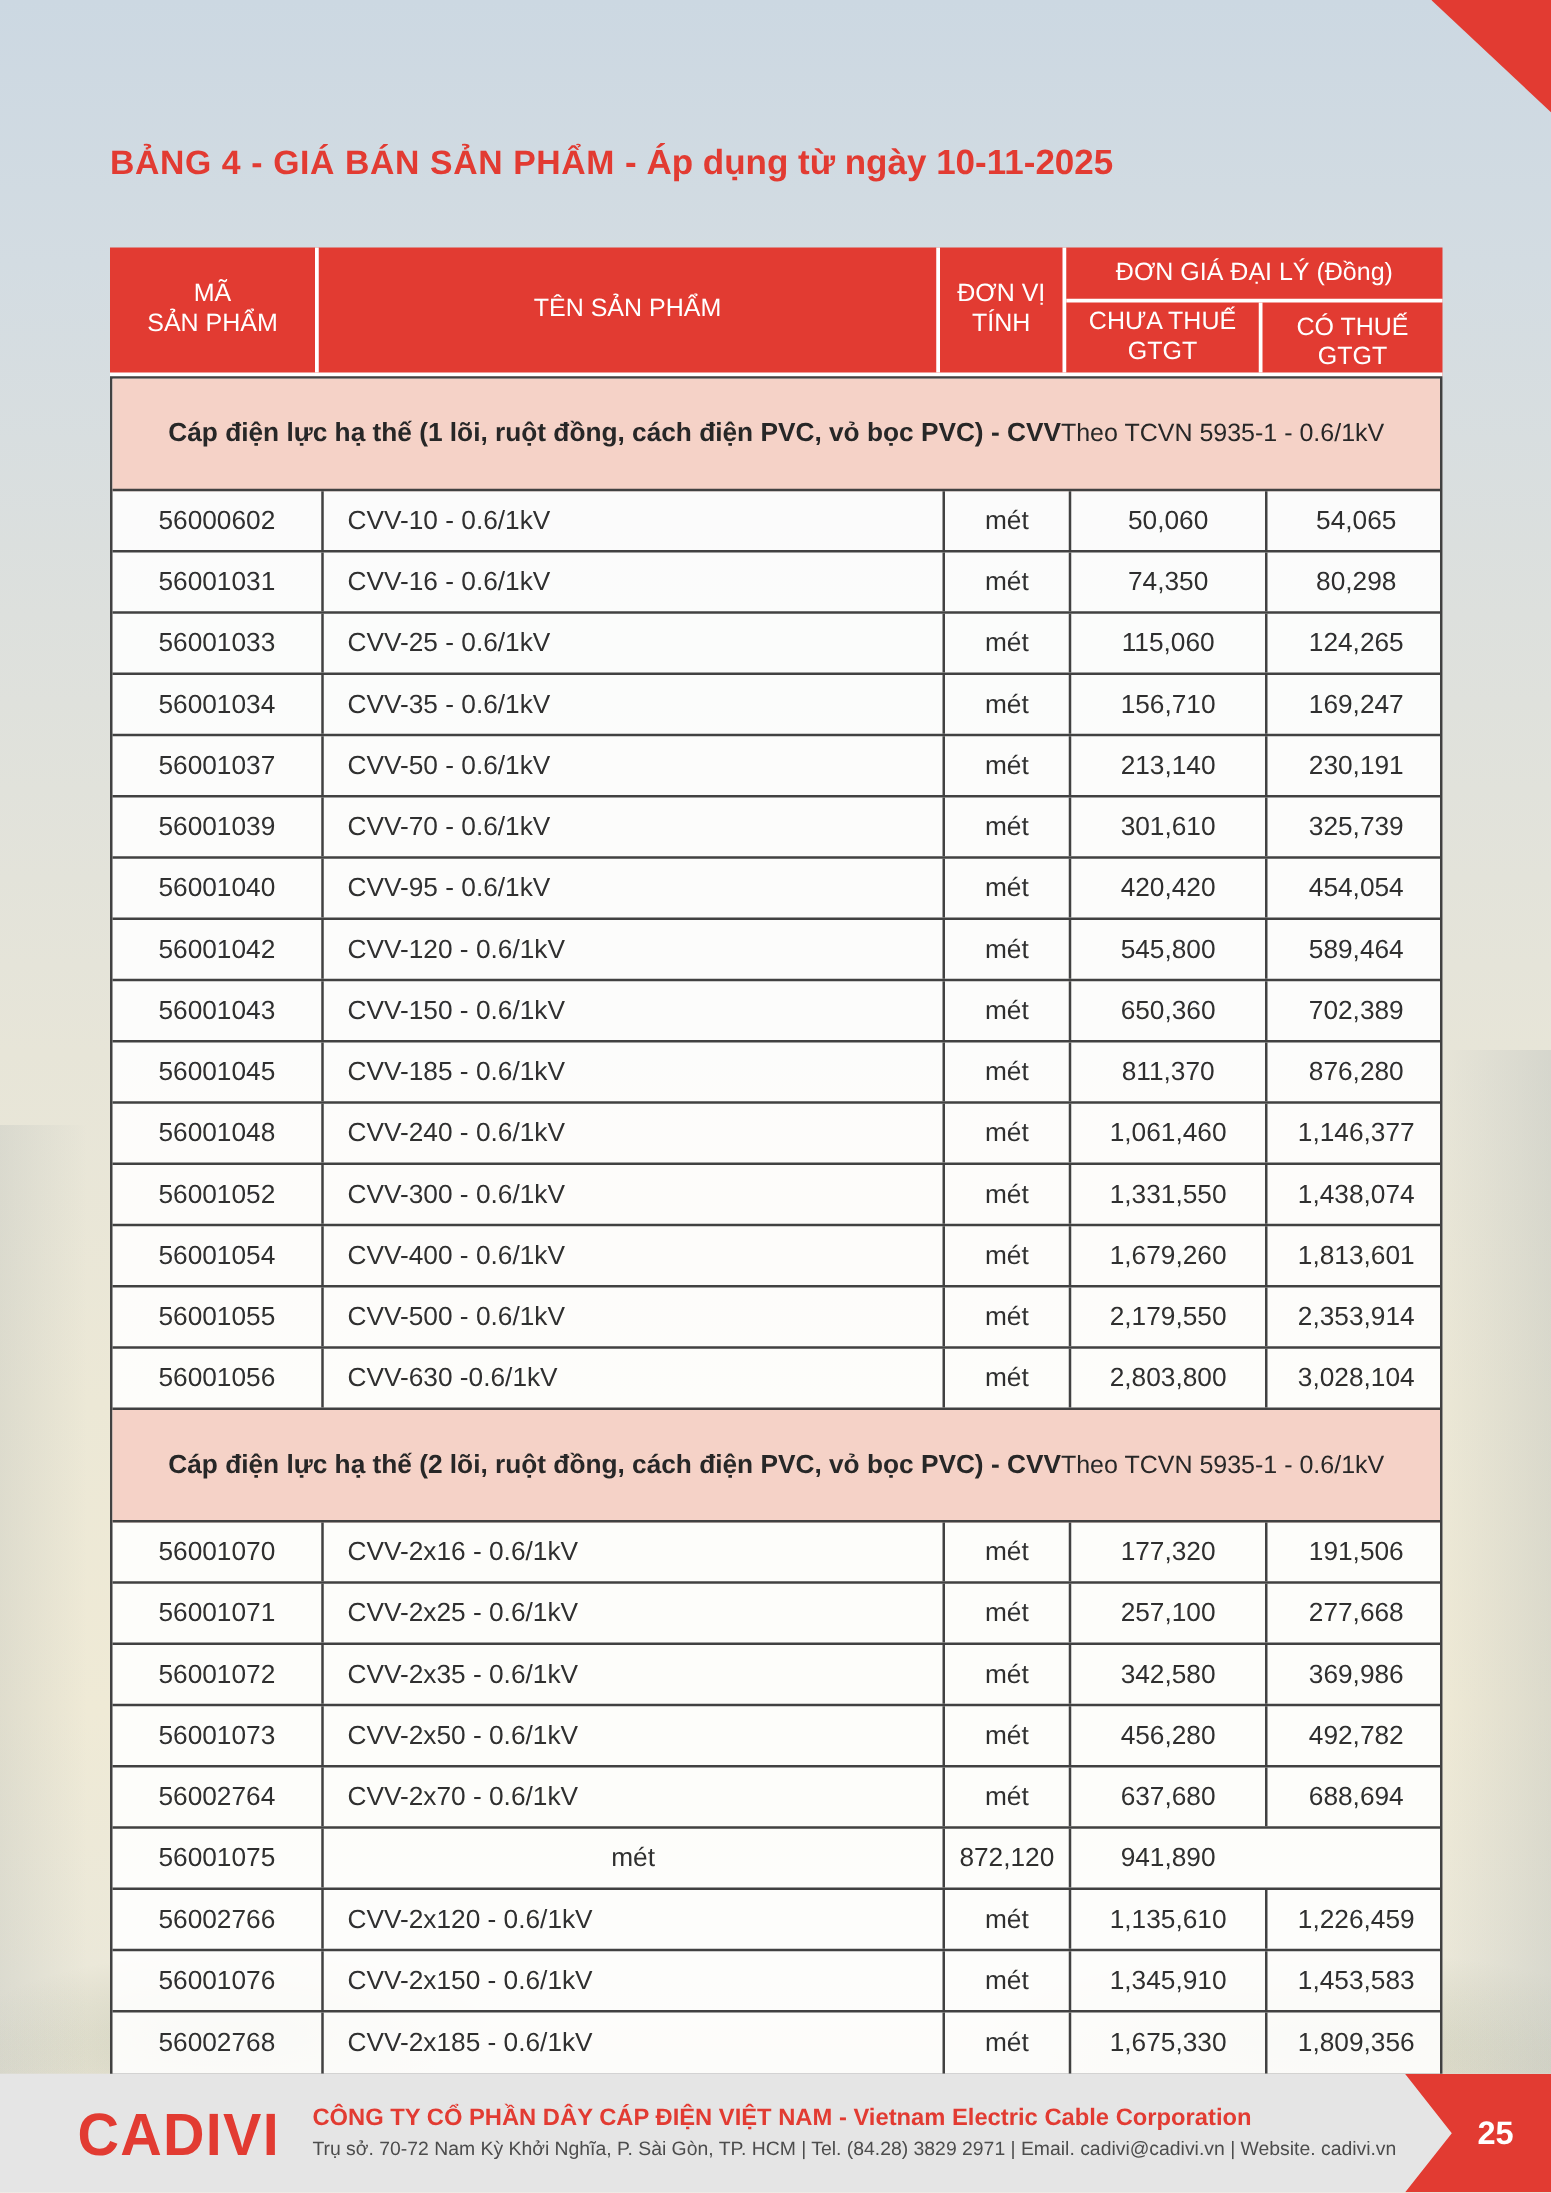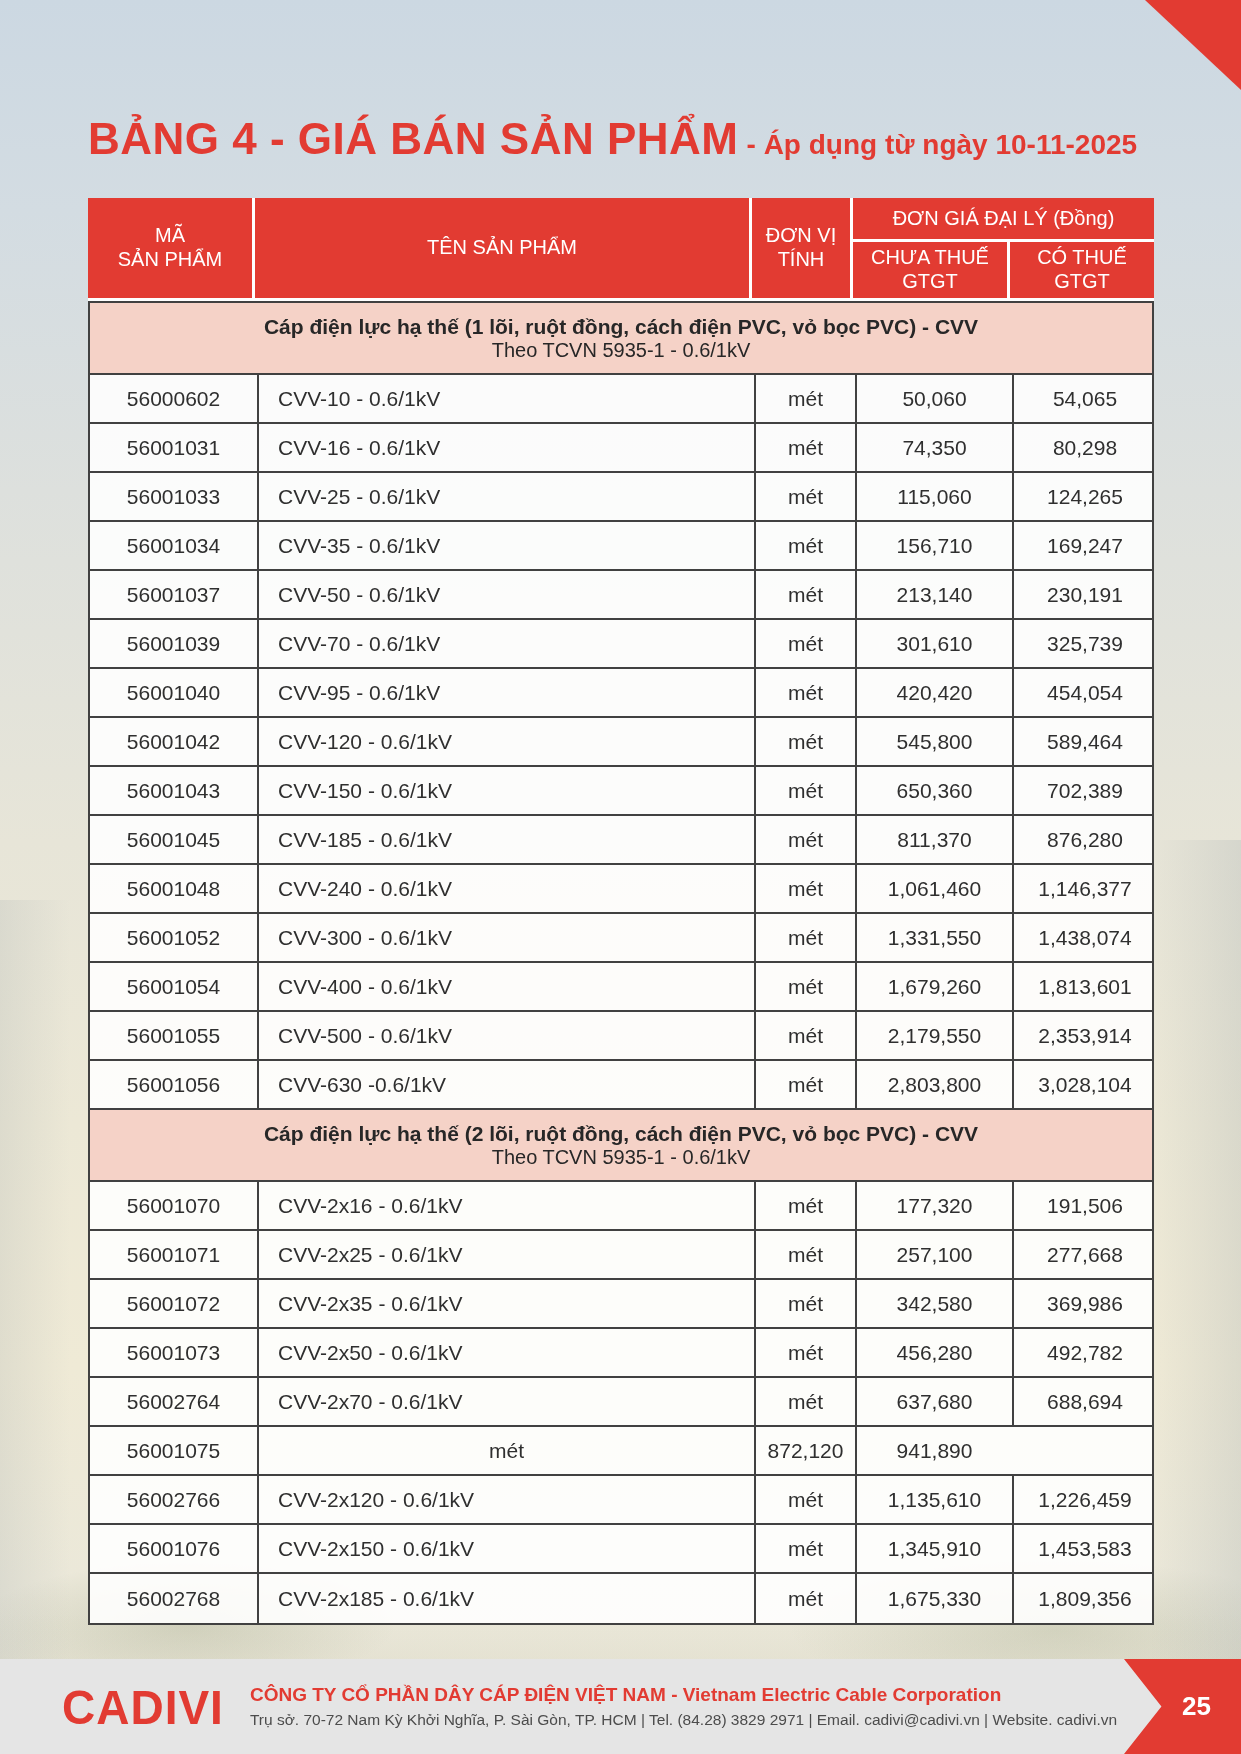--- a/index.html
+++ b/index.html
@@ -22,45 +22,45 @@
       radial-gradient(ellipse 300px 90px at 15% 1625px,rgba(120,130,90,.22),rgba(120,130,90,0) 70%),
       radial-gradient(ellipse 380px 100px at 85% 1630px,rgba(125,135,95,.20),rgba(125,135,95,0) 70%),
       linear-gradient(0deg,rgba(190,185,150,.32),rgba(190,185,150,0)) 0 100%/100% 140px no-repeat;
   }
   .corner-ribbon{
     position:absolute;top:0;right:0;width:96px;height:90px;
     background:var(--accent);
     clip-path:polygon(0 0,100% 0,100% 100%);
   }
   .title{position:absolute;left:88px;top:114px;color:var(--accent);font-weight:bold;white-space:nowrap;}
-  .title-main{font-size:44px;letter-spacing:.5px;}
+  .title-main{font-size:27px;letter-spacing:.5px;}
   .title-sub{font-size:28px;margin-left:8px;}
 
   .price-table{position:absolute;left:88px;top:198px;width:1066px;}
   .thead{
     display:grid;grid-template-columns:var(--cols);grid-template-rows:44px 56px;
     background:var(--accent);color:#fff;border-bottom:3px solid #fff;
     font-size:20px;line-height:1.18;text-align:center;
   }
   .th{display:flex;align-items:center;justify-content:center;flex-direction:column;box-sizing:border-box;}
   .th-code{grid-column:1;grid-row:1/3;border-right:3px solid #fff;}
   .th-name{grid-column:2;grid-row:1/3;border-right:3px solid #fff;}
   .th-unit{grid-column:3;grid-row:1/3;border-right:3px solid #fff;}
   .th-group{grid-column:4/6;grid-row:1;border-bottom:3px solid #fff;}
   .th-ex{grid-column:4;grid-row:2;border-right:3px solid #fff;align-items:center;}
-  .th-inc{grid-column:5;grid-row:2;}
+  .th-inc{grid-column:5;grid-row:2;justify-content:flex-end;}
 
   .tbody{
     border:2px solid var(--border);
     background:rgba(255,255,255,.88);
     box-sizing:border-box;
   }
   .section-band{
-    height:72px;box-sizing:border-box;background:var(--band);
-    display:flex;flex-direction:column;align-items:center;justify-content:center;
+    height:90px;box-sizing:border-box;background:var(--band);
+    display:flex;flex-direction:row;align-items:center;justify-content:center;
     border-bottom:2px solid var(--border);color:#272727;text-align:center;
   }
   .section-title{font-weight:bold;font-size:21px;}
   .section-subtitle{font-size:20px;margin-top:0;}
   .trow{
     display:grid;grid-template-columns:var(--cols);height:49px;
     border-bottom:2px solid var(--border);box-sizing:border-box;
   }
   .tbody > :last-child{border-bottom:none;}
   .td{

